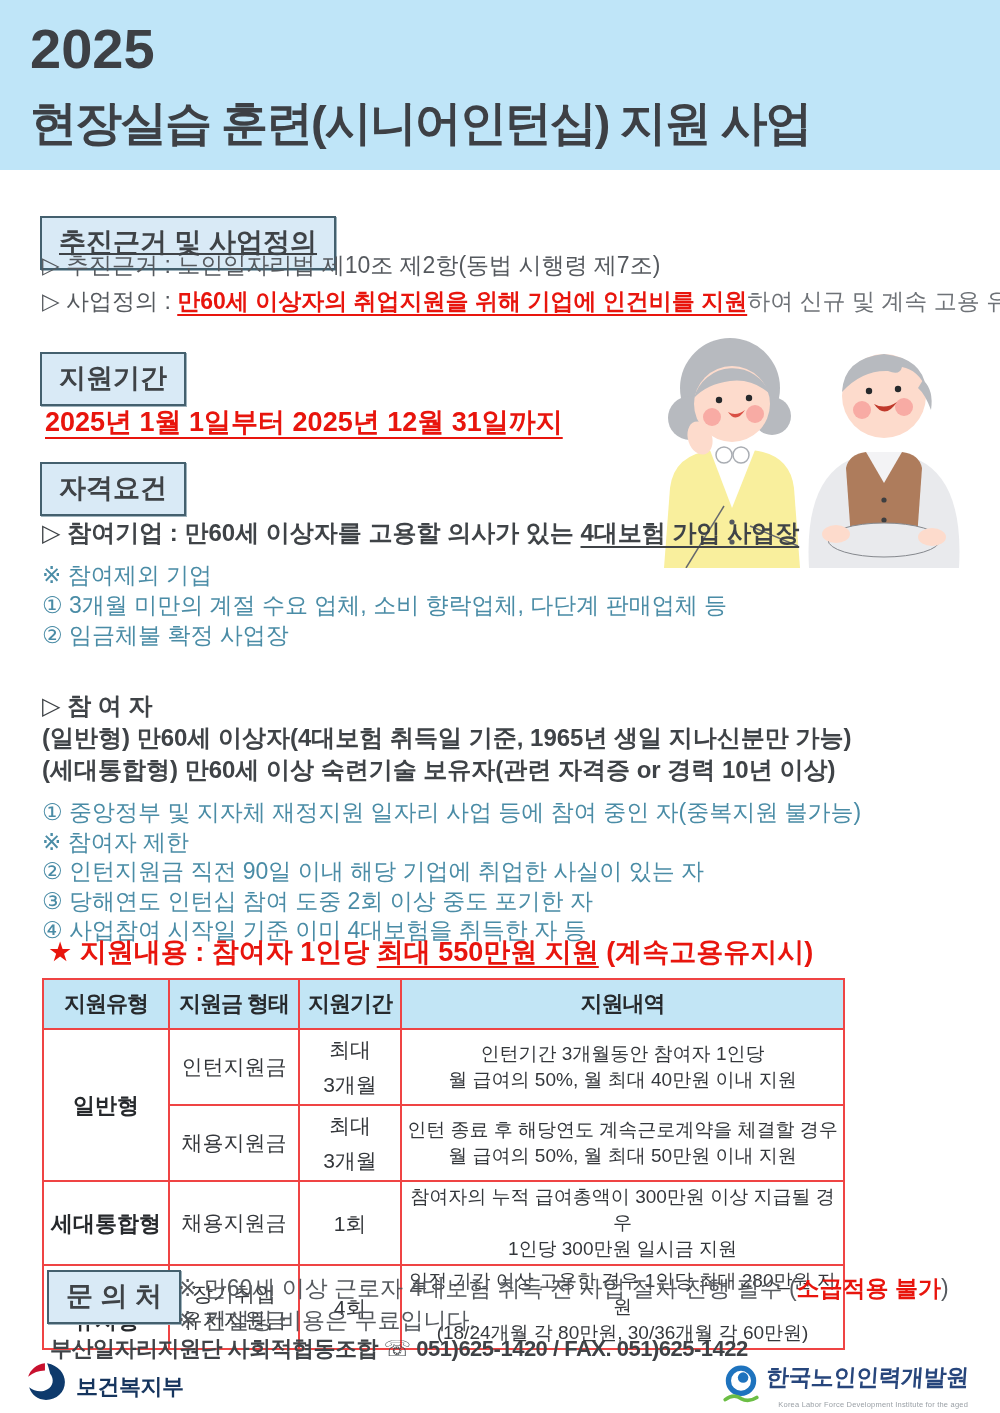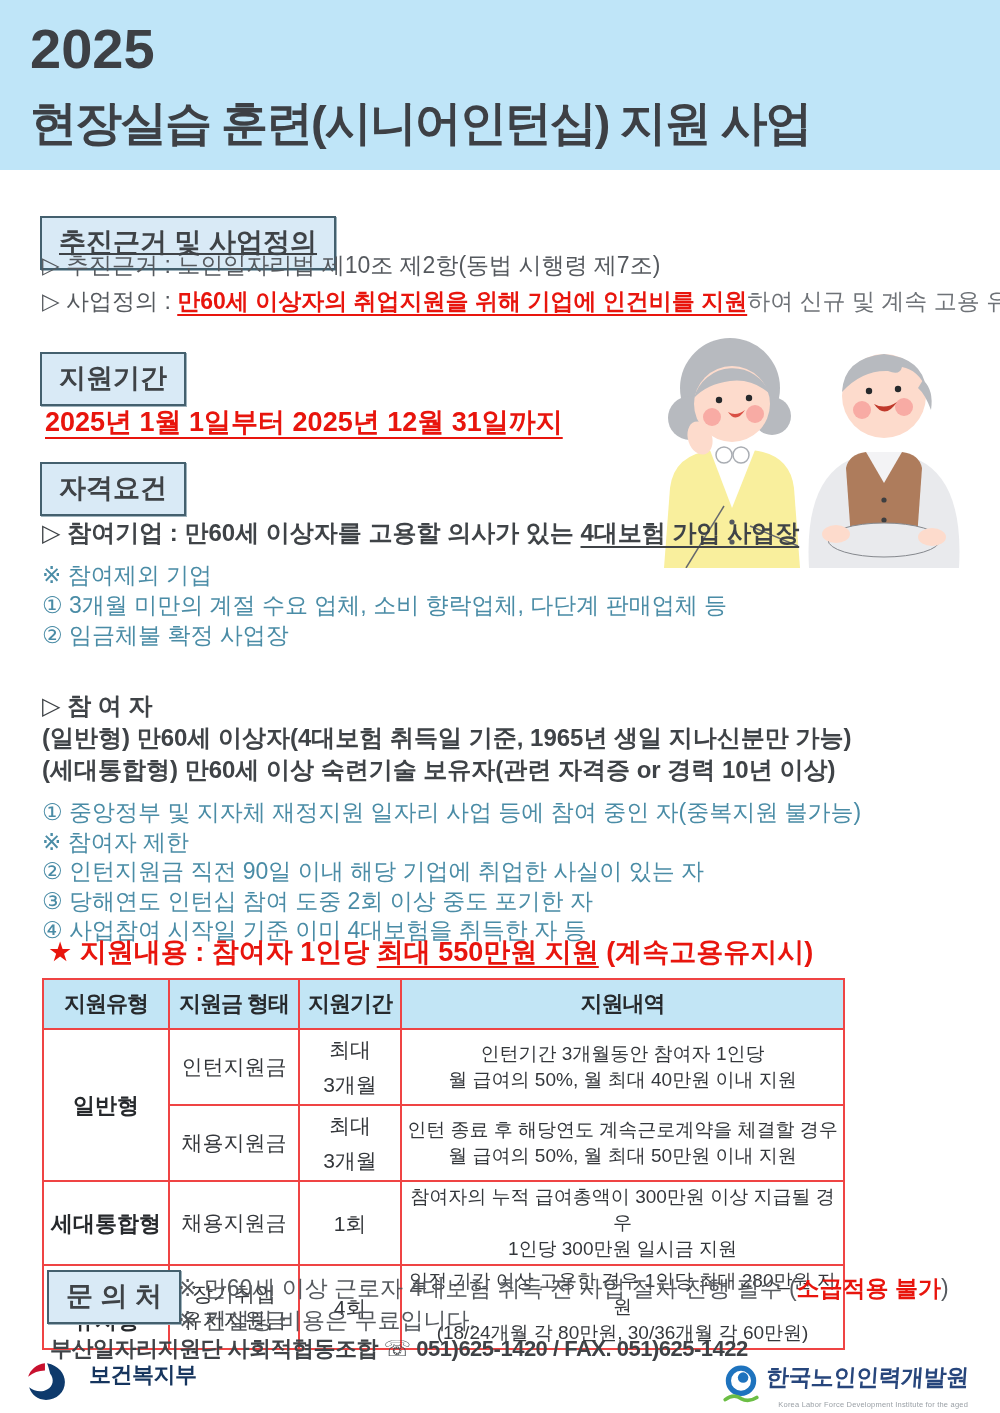--- a/index.html
+++ b/index.html
@@ -76,21 +76,21 @@
   .c-period{font-size:21px;color:#34373b;line-height:35px;}
   .c-detail{font-size:19px;color:#34373b;line-height:26px;}
   .r1{height:58px;}.r2{height:60px;}.r3{height:54px;}.r4{height:60px;padding-left:16px;}
   
   .contact-notes{position:absolute;left:178px;top:1272px;font-size:23px;color:#55595e;line-height:32px;white-space:nowrap;}
   .phone-line{
     position:absolute;left:50px;top:1334px;
     font-size:22px;font-weight:700;color:#3f4347;white-space:nowrap;letter-spacing:-0.5px;
   }
   
-  .footer-left{position:absolute;left:25px;top:1360px;display:flex;align-items:flex-start;gap:22px;font-family:Liberation Serif, serif;}
+  .footer-left{position:absolute;left:25px;top:1360px;display:flex;align-items:flex-end;gap:9px;font-family:Liberation Serif, serif;}
   .mohw-label{font-size:22px;font-weight:700;color:#16355e;letter-spacing:-0.5px;}
   .footer-right{position:absolute;right:32px;top:1362px;display:flex;align-items:center;gap:7px;}
   .kordi-text{display:flex;flex-direction:column;}
   .kordi-kr{font-size:23px;font-weight:800;color:#27467c;letter-spacing:-0.5px;transform:skewX(-4deg);}
   .kordi-en{font-size:7.5px;color:#9aa0a6;letter-spacing:0.2px;margin-top:7px;text-align:right;}
   .illust{position:absolute;left:652px;top:320px;width:312px;height:248px;}
 </style>
 </head>
 <body>
 

